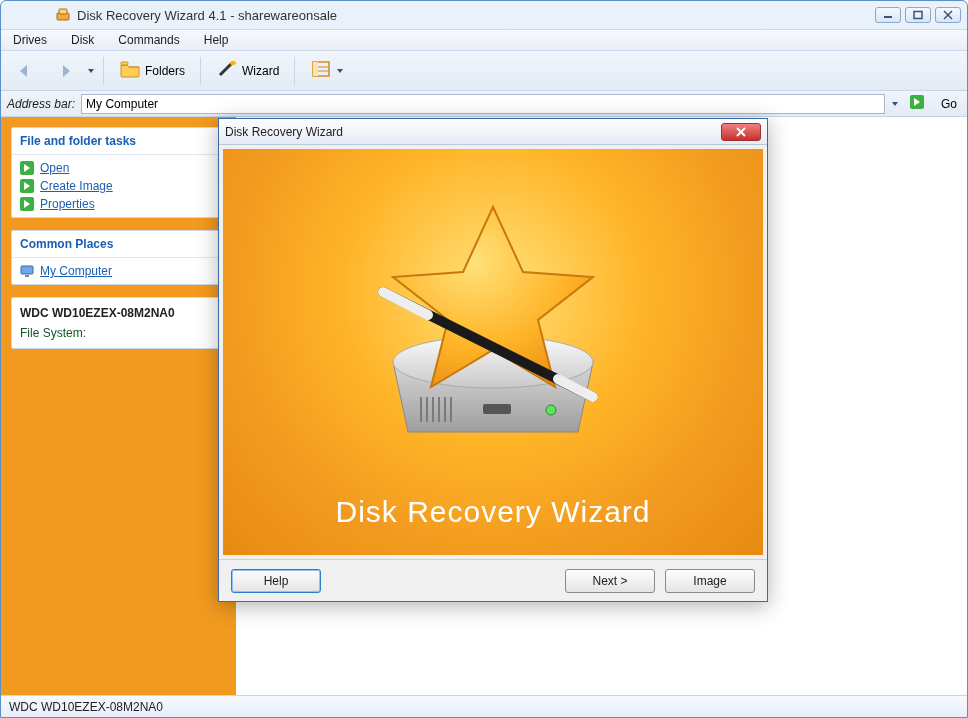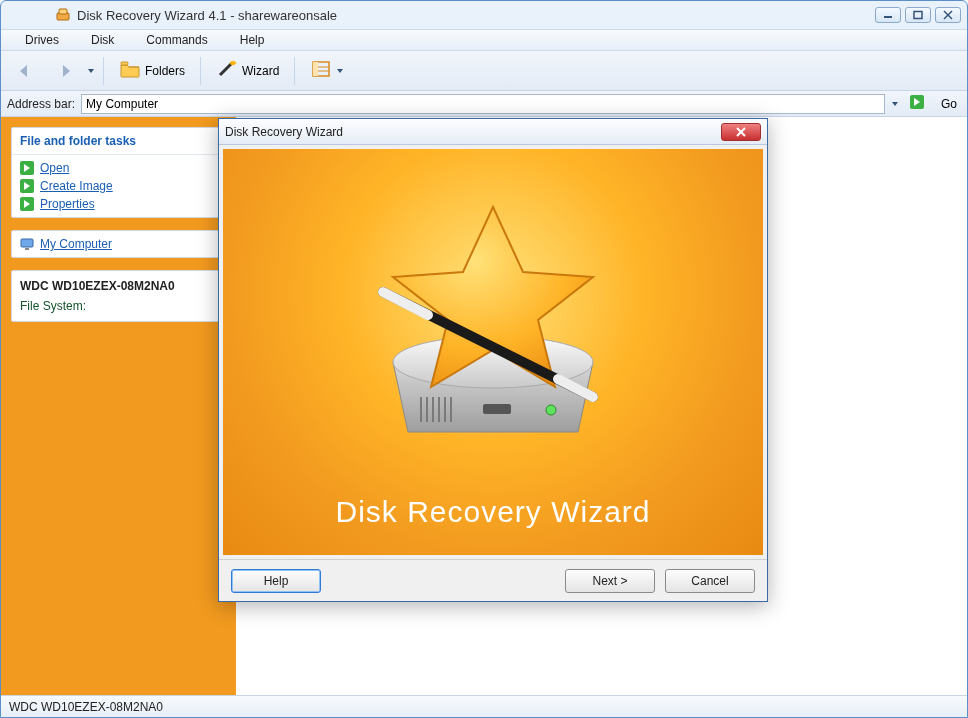--- a/index.html
+++ b/index.html
@@ -5,30 +5,30 @@
 * { box-sizing: border-box; margin: 0; padding: 0; font-family: "Segoe UI", Tahoma, sans-serif; font-size: 12px; }
 body { width: 968px; height: 718px; background: #fff; overflow: hidden; }
 
 .window { width: 968px; height: 718px; border: 1px solid #5a8fc8; border-radius: 6px 6px 0 0; display: flex; flex-direction: column; background: linear-gradient(#e9f1fb,#dfe9f5); }
 .titlebar { height: 28px; display: flex; align-items: center; padding: 0 6px; margin-left: 48px; }
 .titlebar .app-icon { width: 16px; height: 16px; margin-right: 6px; }
 .titlebar .title { flex: 1; color: #333; font-size: 13px; }
 .win-btn { width: 26px; height: 16px; border: 1px solid #8aa9c9; border-radius: 3px; margin-left: 4px; background: linear-gradient(#f4f9ff,#d8e6f5); display:flex; align-items:center; justify-content:center; }
 .win-btn svg { width: 12px; height: 10px; }
 
-.menubar { height: 22px; background: linear-gradient(#f7fafd,#e7eef8); border-top:1px solid #cdd9e8; border-bottom:1px solid #cdd9e8; display:flex; align-items:center; padding: 0 18px; gap: 20px; }
+.menubar { height: 22px; background: linear-gradient(#f7fafd,#e7eef8); border-top:1px solid #cdd9e8; border-bottom:1px solid #cdd9e8; display:flex; align-items:center; padding: 0 6px; gap: 12px; }
 .menu-item { padding: 2px 6px; color:#222; }
 
 .toolbar { height: 40px; background: linear-gradient(#f1f5fb,#e3ebf6); border-bottom:1px solid #c8d5e6; display:flex; align-items:center; padding: 0 6px; gap: 4px; }
 .tb-btn { height: 30px; display:flex; align-items:center; padding:0 6px; gap:4px; border:1px solid transparent; border-radius:3px; }
 .tb-sep { width:1px; height:28px; background:#c8d5e6; margin:0 4px; }
 .dropdown-arrow { width:8px; height:8px; }
 
 .addressbar-row { height: 26px; background:linear-gradient(#f1f5fb,#e3ebf6); border-bottom:1px solid #c8d5e6; display:flex; align-items:center; padding:0 6px; gap:6px; }
-.addressbar-row .label { color:#222; }
+.addressbar-row .label { color:#222;font-style:italic; }
 .address-input { flex:1; height:20px; border:1px solid #a7b8cd; background:#fff; padding:0 4px; }
 .go-btn { display:flex; align-items:center; gap:16px; padding:0 4px; height:22px; }
 
 .content { flex:1; display:flex; background:#fff; }
 .sidebar { width: 235px; background:#f29a1f; padding:10px 10px 0 10px; display:flex; flex-direction:column; gap:12px; }
 .panel { background:#fff; border:1px solid #d0d8e4; border-radius:2px; }
 .panel-header { color:#1a5fb4; font-weight:bold; padding:6px 8px; border-bottom:1px solid #e2e8f1; font-size:12px; }
 .panel-body { padding:6px 8px; display:flex; flex-direction:column; gap:4px; }
 .task-link { display:flex; align-items:center; gap:6px; color:#1a5fb4; cursor:pointer;text-decoration:underline; }
 .task-link .ic { width:14px; height:14px; }
@@ -179,20 +179,21 @@
             <span class="ic"><svg viewBox="0 0 14 14">
                   <rect width="14" height="14" rx="2" fill="#3cb043"></rect>
                   <path d="M4 3 L10 7 L4 11 Z" fill="#fff"></path>
                 </svg></span>
             <span>Properties</span>
           </div>
         </div>
       </div>
 
       <div class="panel">
+        <div class="panel-header">Common Places</div>
         <div class="panel-body">
           <div class="task-link">
             <span class="ic"><svg viewBox="0 0 14 14">
                   <rect x="1" y="2" width="12" height="8" rx="1" fill="#6fa8e8" stroke="#3a6aa8"></rect>
                   <rect x="5" y="11" width="4" height="2" fill="#888"></rect>
                 </svg></span>
             <span>My Computer</span>
           </div>
         </div>
       </div>
@@ -270,19 +271,19 @@
       </div>
       <div class="dlg-buttons">
         <span class="btn primary">
             <span>Help</span>
           </span>
         <span class="spacer"></span>
         <span class="btn">
             <span>Next &gt;</span>
           </span>
         <span class="btn">
-            <span>Cancel</span>
+            <span>Image</span>
           </span>
       </div>
     </div>
   </div>
 
 </div>
 
 </body></html>

